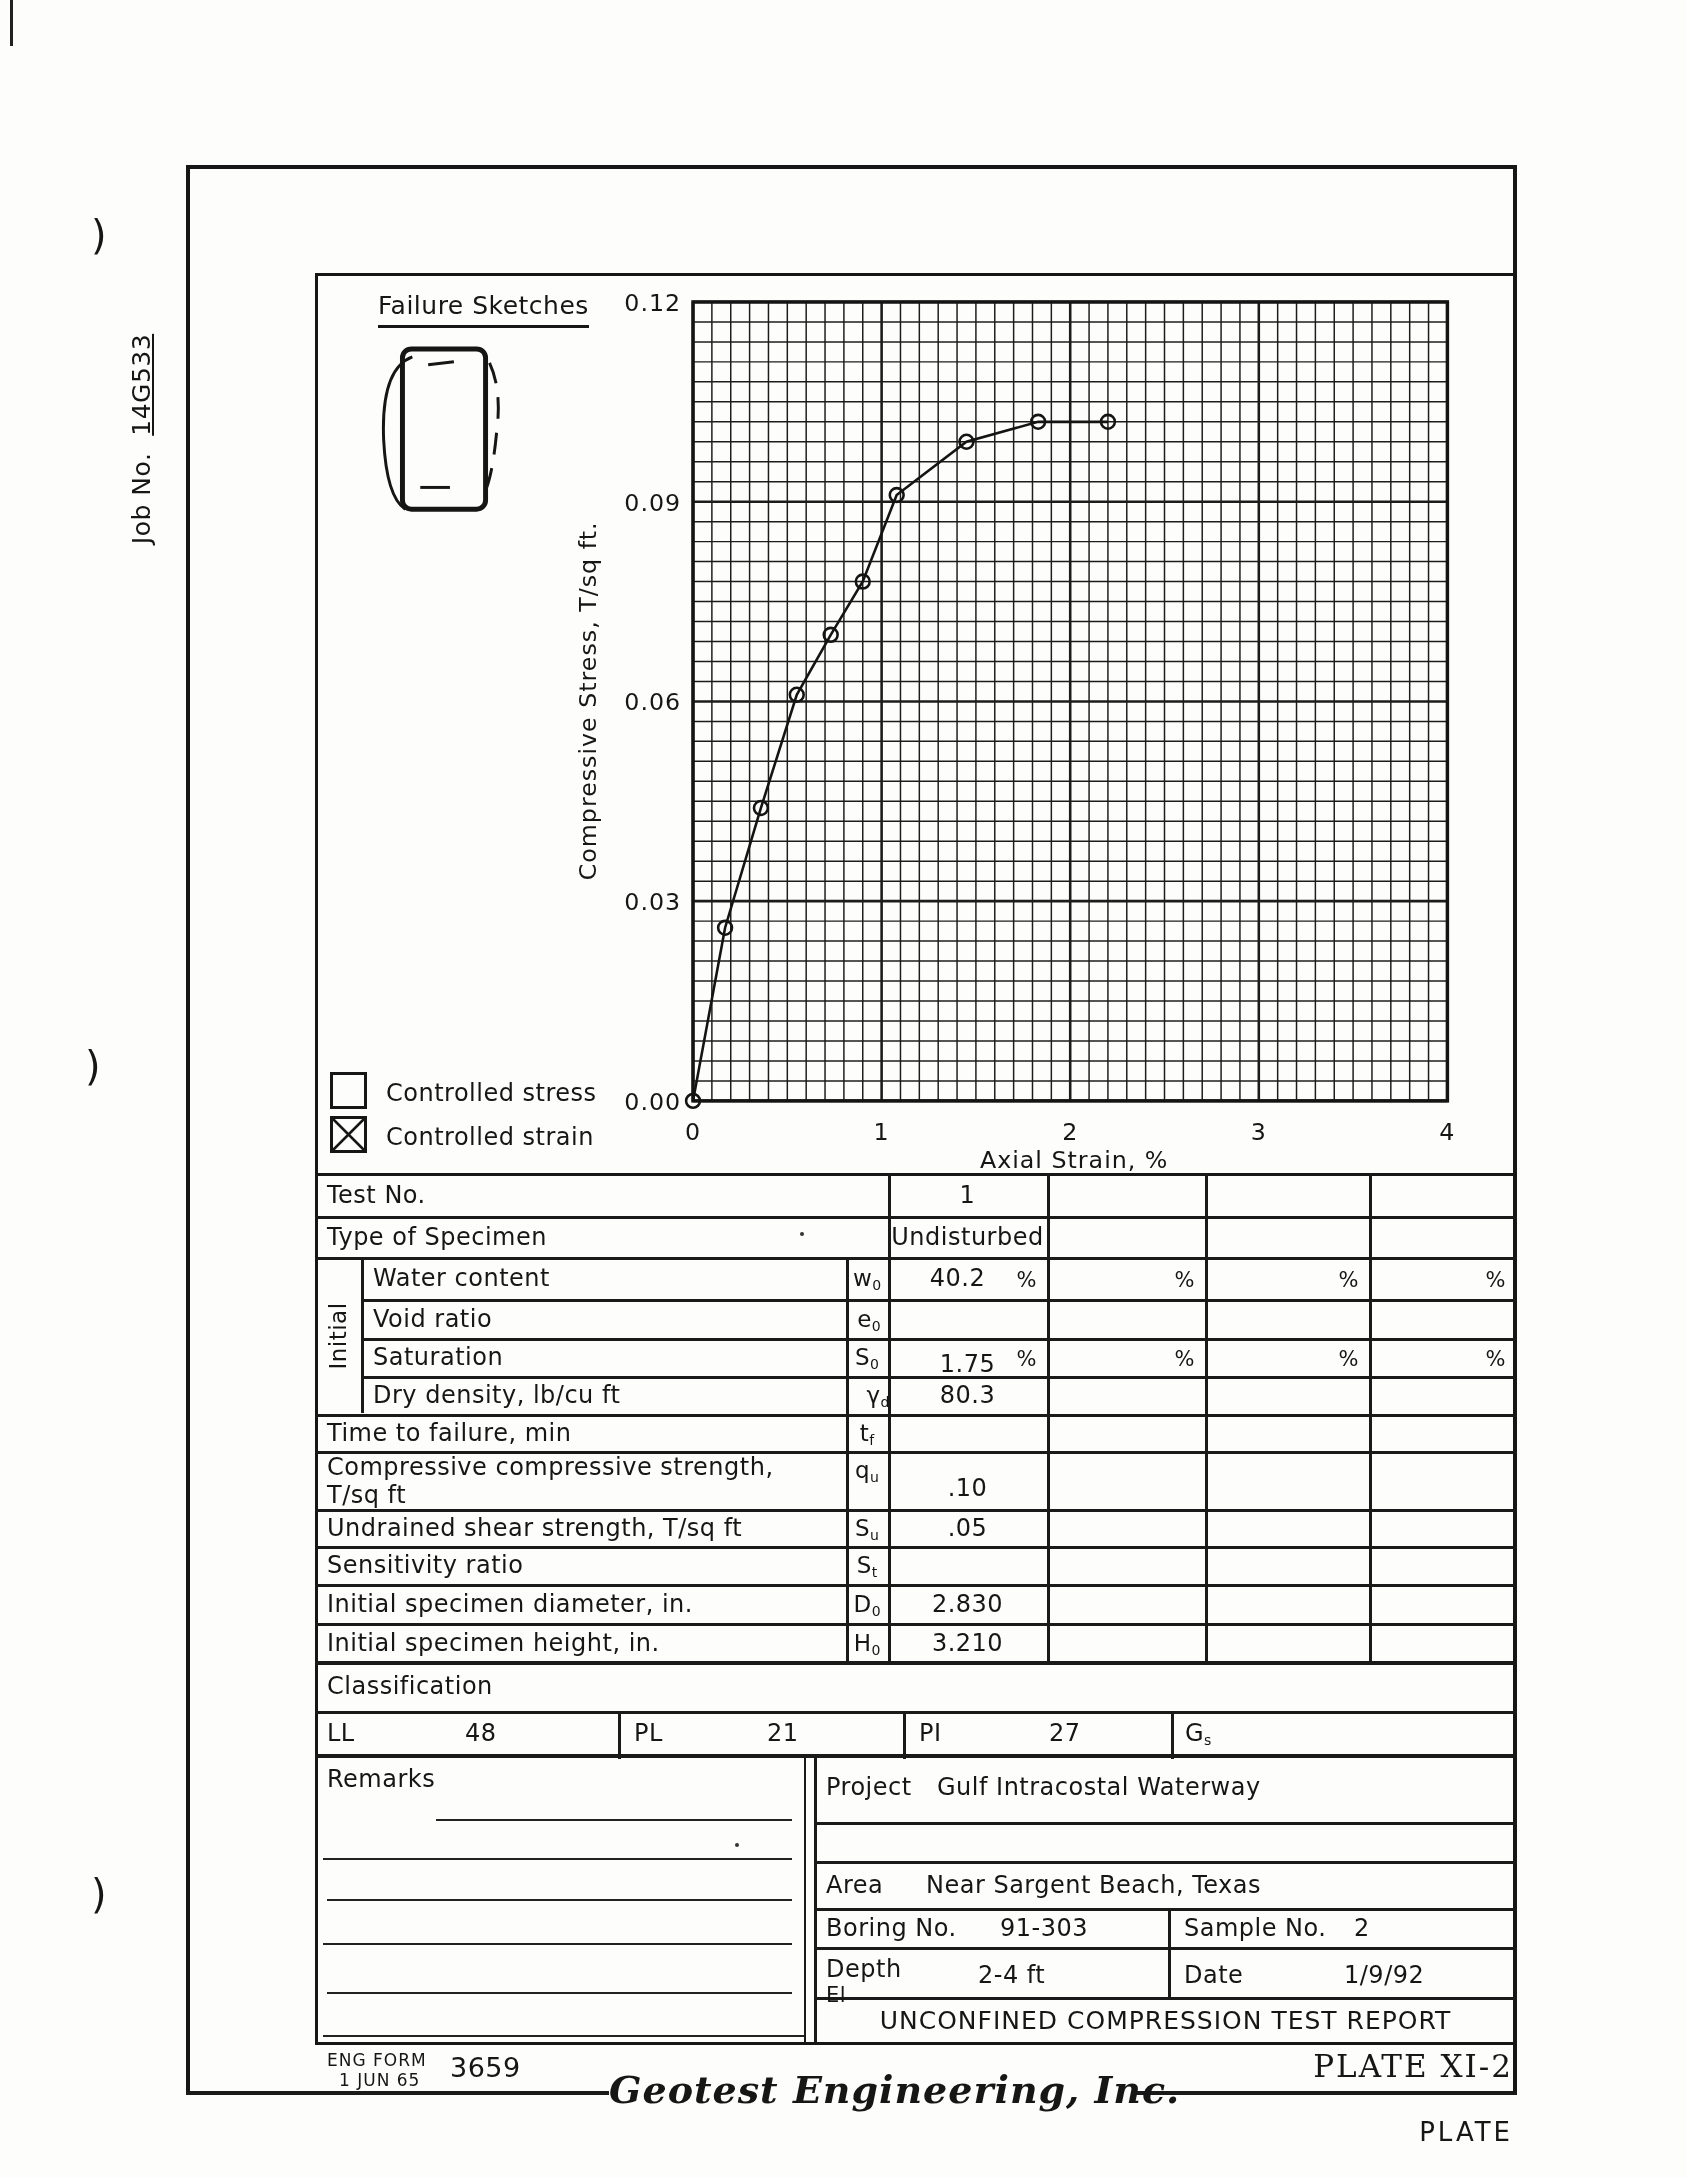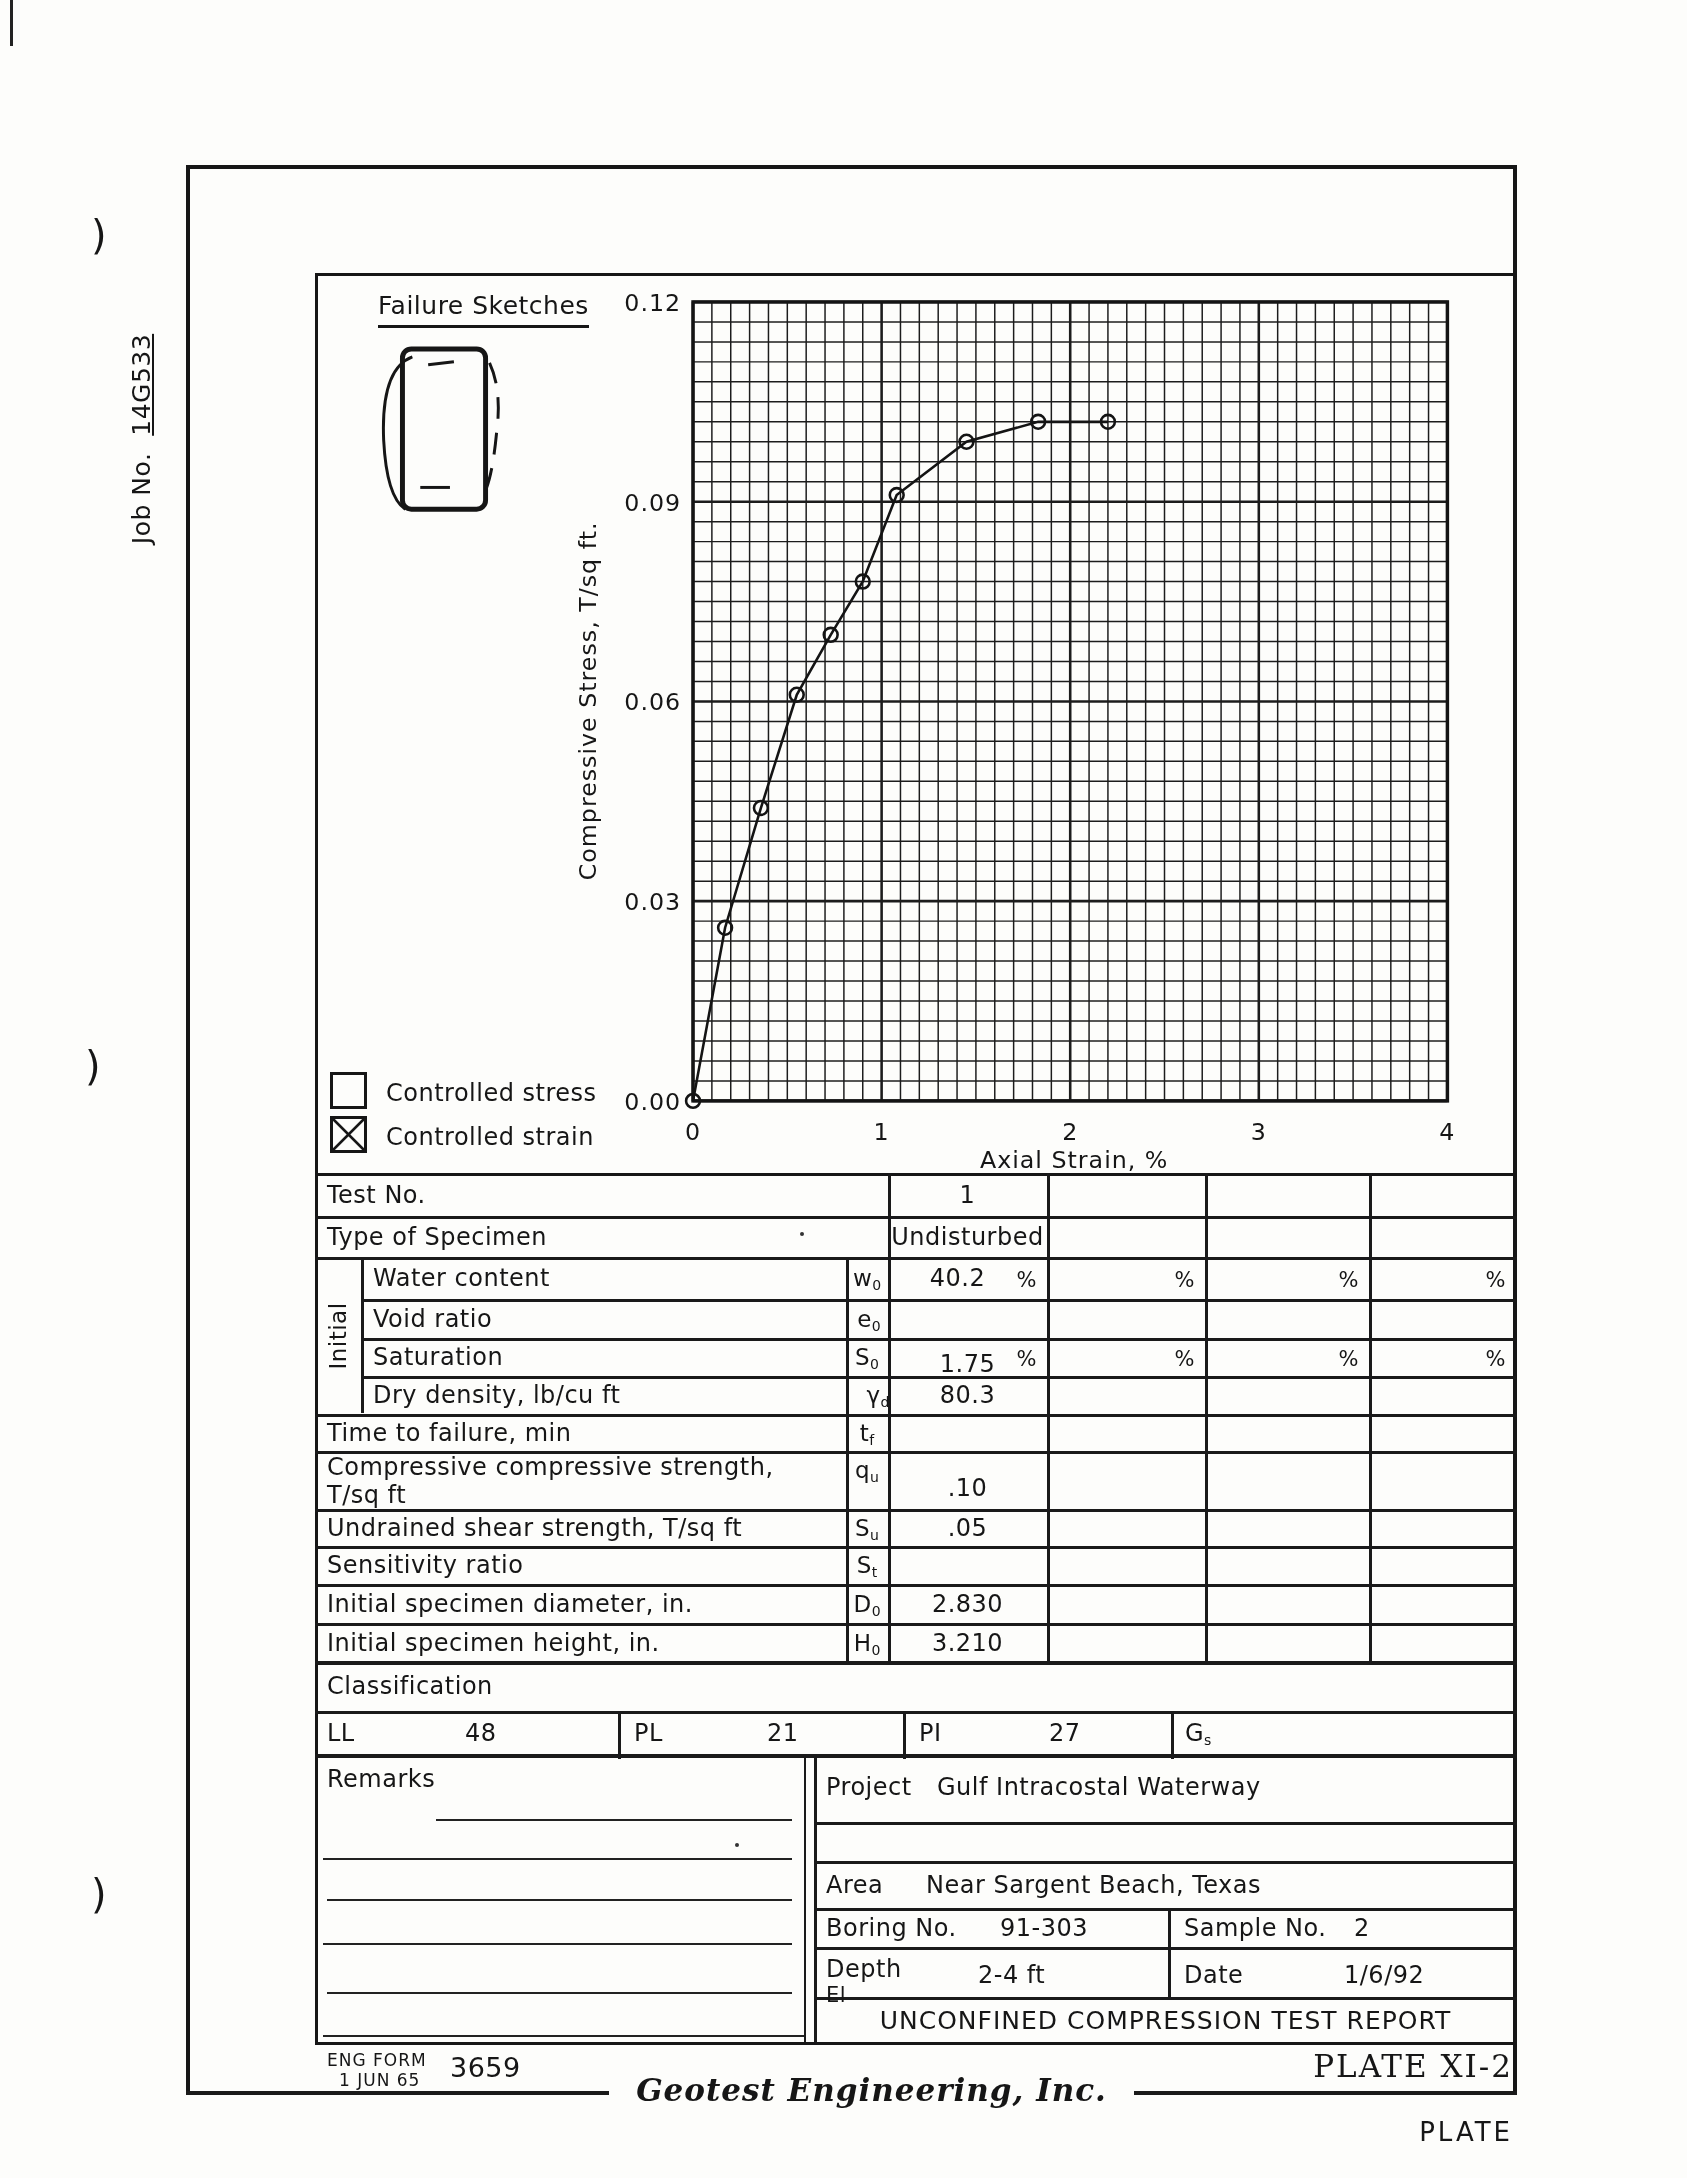--- a/index.html
+++ b/index.html
@@ -288,27 +288,27 @@
   <div class="t" style="left:826px;top:1870px;">Area</div>
   <div class="t" style="left:926px;top:1870px;">Near Sargent Beach, Texas</div>
   <div class="t" style="left:826px;top:1913px;">Boring No.</div>
   <div class="t" style="left:1000px;top:1913px;">91-303</div>
   <div class="t" style="left:1184px;top:1913px;">Sample No.</div>
   <div class="t" style="left:1354px;top:1913px;">2</div>
   <div class="t" style="left:826px;top:1954px;">Depth</div>
   <div class="t" style="left:826px;top:1980px;font-size:21px;">El</div>
   <div class="t" style="left:978px;top:1960px;">2-4 ft</div>
   <div class="t" style="left:1184px;top:1960px;">Date</div>
-  <div class="t" style="left:1344px;top:1960px;">1/6/92</div>
+  <div class="t" style="left:1344px;top:1960px;">1/9/92</div>
   <div class="t c" style="left:814px;top:2006px;width:703px;font-size:25px;letter-spacing:1px;">UNCONFINED COMPRESSION TEST REPORT</div>
 
   <div class="t" style="left:327px;top:2051px;font-size:17px;letter-spacing:1px;line-height:18px;">ENG FORM</div>
   <div class="t" style="left:339px;top:2071px;font-size:17px;letter-spacing:1px;line-height:18px;">1 JUN 65</div>
   <div class="t" style="left:450px;top:2053px;font-size:27px;">3659</div>
   <div class="t r serif" style="left:1238px;top:2051px;width:275px;font-size:31px;letter-spacing:2px;">PLATE XI-2</div>
 
   <div class="hl" style="left:186px;top:2091px;width:423px;height:4px;"></div>
   <div class="hl" style="left:1134px;top:2091px;width:383px;height:4px;"></div>
-  <div class="t c serif" style="left:609px;top:2075px;width:525px;font-size:31px;font-style:italic;font-weight:bold;letter-spacing:1px;">Geotest Engineering, Inc.</div>
+  <div class="t c serif" style="left:609px;top:2075px;width:525px;font-size:38px;font-style:italic;font-weight:bold;letter-spacing:1px;">Geotest Engineering, Inc.</div>
   <div class="t r" style="left:1376px;top:2117px;width:137px;font-size:26px;letter-spacing:3px;">PLATE</div>
 
 </div>
 
 
 </body></html>

